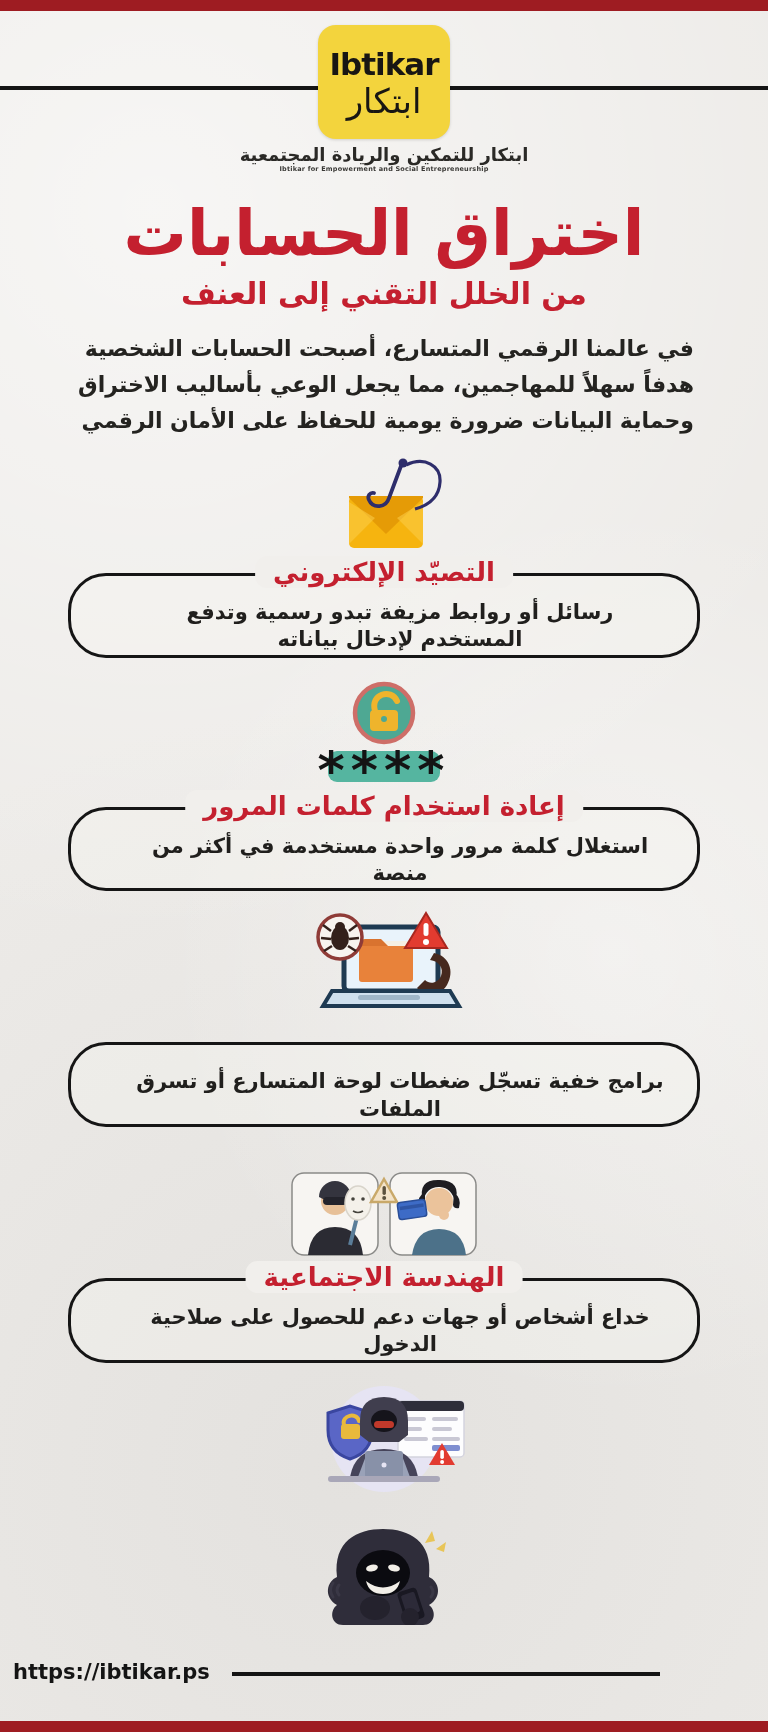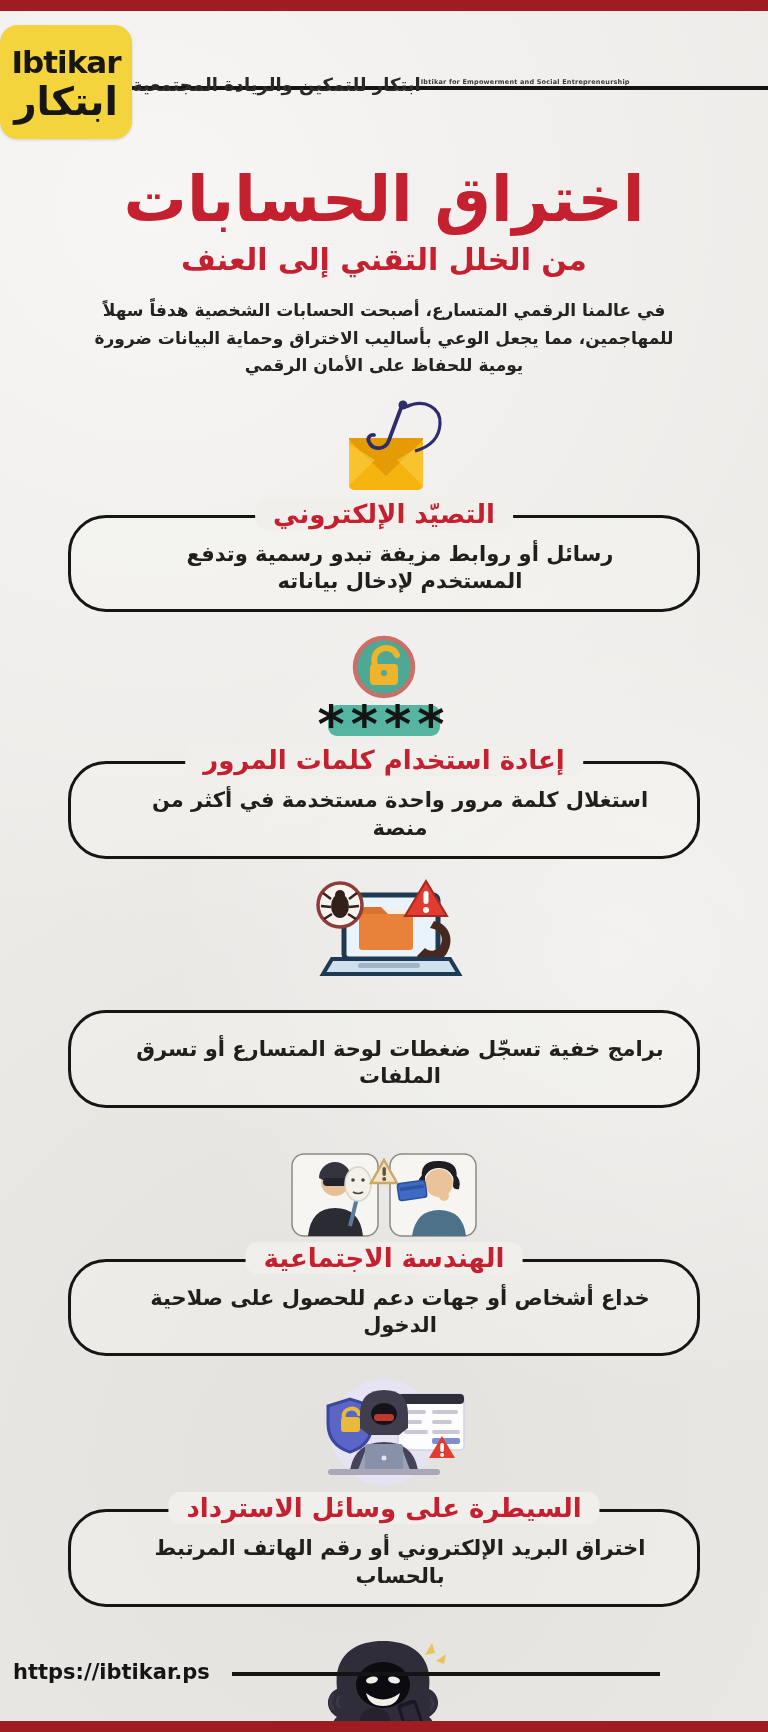--- a/index.html
+++ b/index.html
@@ -12,45 +12,45 @@
       radial-gradient(circle at 45% 85%, rgba(210,208,205,.35), rgba(255,255,255,0) 50%);
     font-family:"DejaVu Sans","Liberation Sans",sans-serif;
     color:#1d1c1a;
   }
   .edge-bar{position:absolute;left:0;width:768px;height:11px;background:#9e1c22;}
   .edge-bar.top{top:0}
   .edge-bar.bottom{bottom:0}
 
   
   .logo-rule{position:absolute;top:86px;left:0;width:768px;height:4px;background:#141414;}
-  .logo-wrap{position:relative;display:flex;flex-direction:row;align-items:center;padding-top:25px;}
+  .logo-wrap{position:relative;display:flex;flex-direction:column;align-items:center;padding-top:25px;}
   .logo-box{
     position:relative;z-index:2;width:132px;height:114px;background:#f3d43d;border-radius:18px;
     display:flex;flex-direction:column;align-items:center;justify-content:center;gap:2px;
     box-shadow:0 1px 3px rgba(0,0,0,.15);
   }
   .logo-en{font-size:31px;font-weight:800;color:#181613;letter-spacing:-1px;}
-  .logo-ar{font-size:39px;font-weight:700;color:#181613;line-height:1;}
+  .logo-ar{font-size:34px;font-weight:400;color:#181613;line-height:1;}
   .logo-tagline-ar{margin-top:5px;font-size:18px;font-weight:800;color:#2a2926;}
   .logo-tagline-en{font-size:6.5px;font-weight:700;color:#3a3936;letter-spacing:.2px;}
 
   .main-title{margin-top:26px;text-align:center;font-size:63px;font-weight:900;color:#c4202f;line-height:1.1;}
   .subtitle{margin-top:8px;text-align:center;font-size:30px;font-weight:800;color:#c4202f;}
   .intro{
-    margin:20px auto 0;width:620px;text-align:center;
-    font-size:17px;font-weight:800;line-height:1.62;color:#242320;
+    margin:20px auto 0;width:620px;
+    font-size:22px;font-weight:800;line-height:1.62;color:#242320;
   }
 
   
   .section{display:flex;flex-direction:column;align-items:center;}
   .icon-area{display:flex;align-items:flex-end;justify-content:center;}
   .pill{
     position:relative;box-sizing:border-box;width:632px;margin:21px auto 0;
     border:3.5px solid #151515;border-radius:38px;
-    padding:23px 30px 14px;background:rgba(246,245,242,.35);
+    padding:23px 30px 1px;background:rgba(246,245,242,.35);
   }
   .pill-title{
     position:absolute;top:-20px;left:50%;transform:translateX(-50%);
     background:#f1efec;border-radius:12px;padding:1px 18px;white-space:nowrap;
     font-size:26px;font-weight:800;color:#c4202f;
   }
   .pill-desc{text-align:center;font-size:21px;font-weight:700;color:#201f1d;line-height:1.3;margin-left:32px;}
 
   .m1{margin-top:14px}.m2{margin-top:22px}.m3{margin-top:20px}
   .m4{margin-top:18px}.m5{margin-top:18px}.m6{margin-top:18px}
@@ -211,24 +211,20 @@
         <ellipse cx="98" cy="40" rx="13" ry="11" fill="#15141b"></ellipse>
         <rect x="88" y="40" width="20" height="7" rx="3.5" fill="#c0392b"></rect>
         <path d="M64 96 q5 -28 34 -28 q29 0 34 28 z" fill="#46445a"></path>
         <circle cx="98" cy="82" r="7" fill="#3a3848" stroke="#b0392f" stroke-width="1.5"></circle>
         <path d="M72 96 l9 -24 h34 l9 24 z" fill="#9aa2b8"></path>
         <rect x="79" y="70" width="38" height="27" rx="3" fill="#8891a8"></rect>
         <circle cx="98" cy="84" r="2.5" fill="#e6e4f3"></circle>
         <rect x="42" y="95" width="112" height="6" rx="3" fill="#a9a7b8"></rect>
       </svg>
     </div>
-    <div class="pill">
-      <div class="pill-title" dir="rtl">السيطرة على وسائل الاسترداد</div>
-      <div class="pill-desc" dir="rtl">اختراق البريد الإلكتروني أو رقم الهاتف المرتبط بالحساب</div>
-    </div>
   </div>
 
   <div class="section m6">
     <div class="icon-area">
       <svg width="150" height="112" viewBox="0 0 150 112">
         <path d="M34 112 C22 112 20 98 28 92 C14 84 18 68 28 64 C24 28 48 16 74 16 C100 16 124 28 120 64 C130 68 134 84 120 92 C128 98 126 112 114 112 Z" fill="#2f2d3a"></path>
         <ellipse cx="74" cy="60" rx="27" ry="23" fill="#0b0b10"></ellipse>
         <ellipse cx="63" cy="55" rx="6" ry="3.4" fill="#f2efe8" transform="rotate(-12 63 55)"></ellipse>
         <ellipse cx="85" cy="55" rx="6" ry="3.4" fill="#f2efe8" transform="rotate(12 85 55)"></ellipse>
         <path d="M57 68 q17 13 34 0 q-3 13 -17 13 q-14 0 -17 -13 z" fill="#f2efe8"></path>

